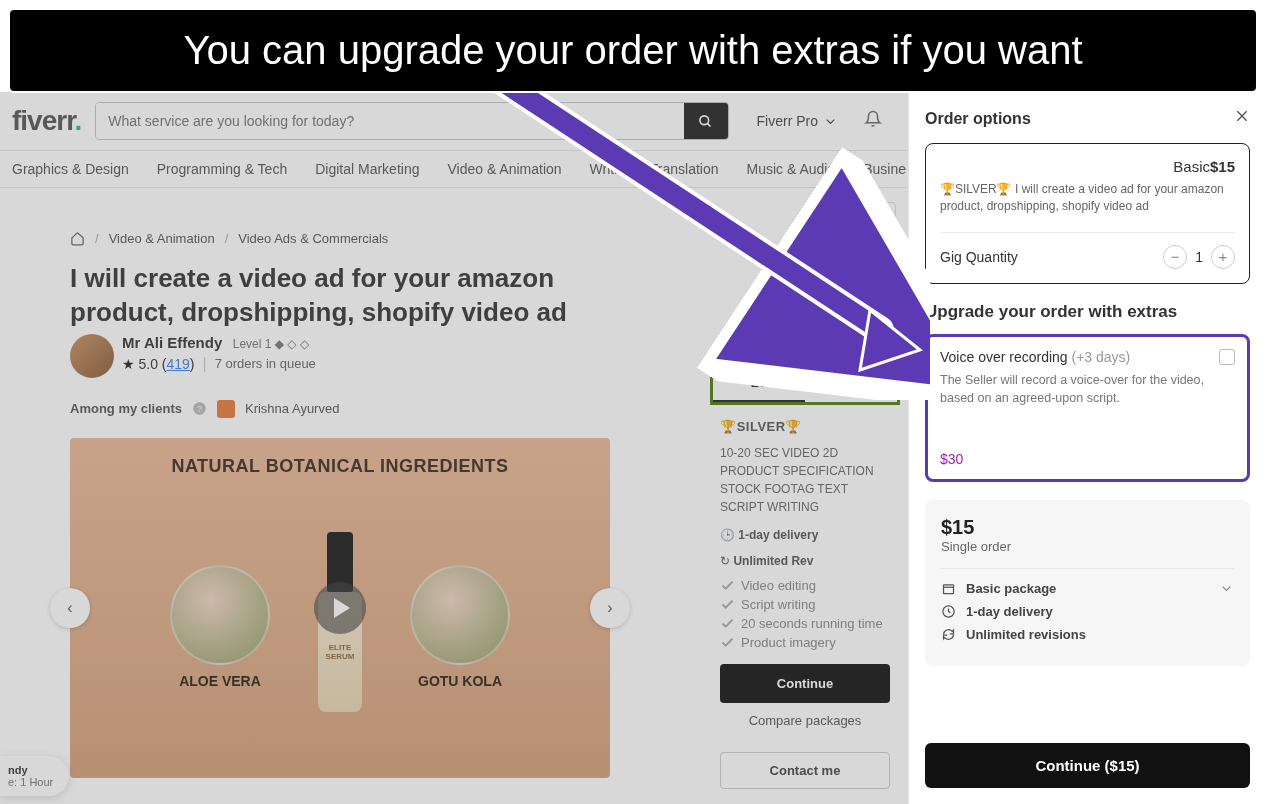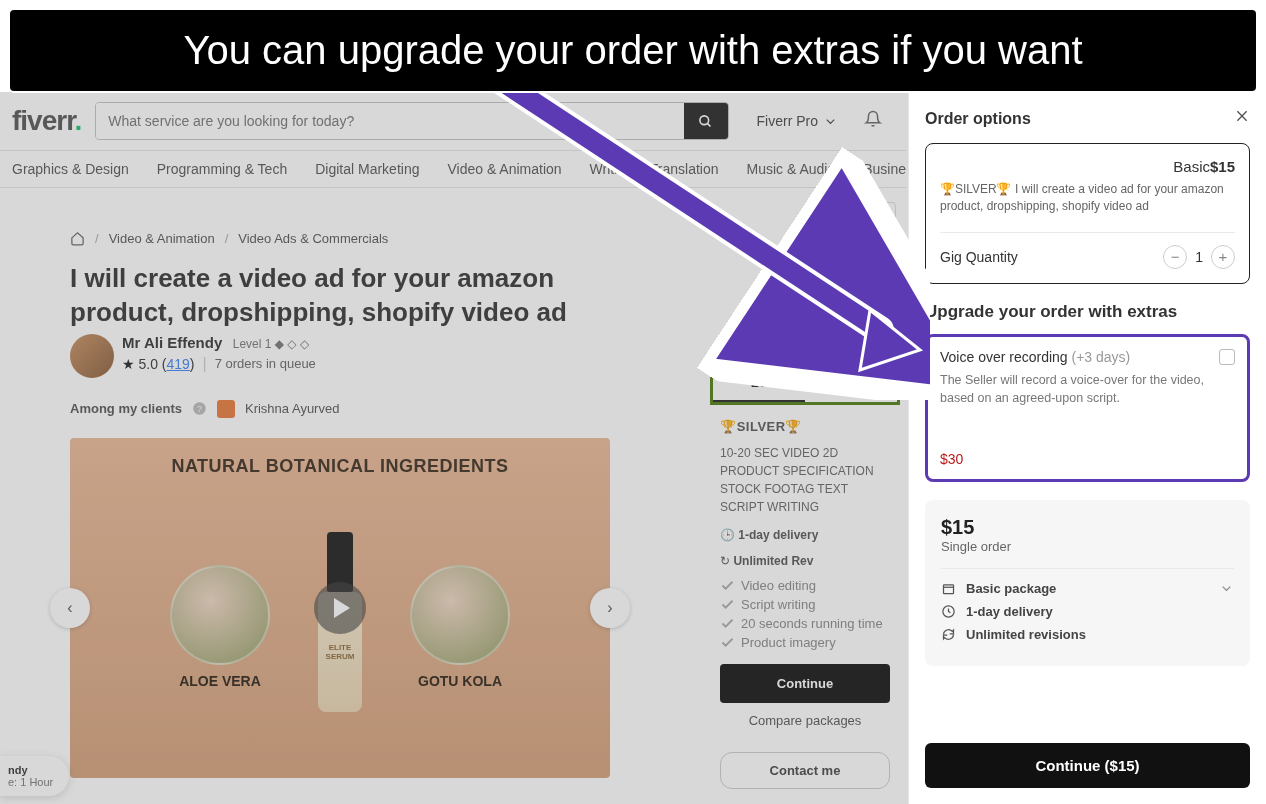--- a/index.html
+++ b/index.html
@@ -64,21 +64,21 @@
 .tab { flex: 1; text-align: center; padding: 10px; font-weight: 600; color: #666; }
 .tab.active { color: #222; border-bottom: 2px solid #222; }
 .pkg-box { padding: 14px 10px; }
 .silver-badge { font-size: 13px; font-weight: 700; color: #555; margin-bottom: 10px; display: block; letter-spacing: 0.5px; }
 .pkg-desc { font-size: 12px; color: #666; line-height: 1.5; margin-bottom: 12px; }
 .delivery-row { display: flex; gap: 12px; font-size: 12px; margin-bottom: 10px; flex-wrap: wrap; }
 .feat { display: flex; gap: 6px; font-size: 13px; color: #888; margin: 4px 0; }
 .feat svg { flex-shrink: 0; }
 .continue-btn-bg { width: 100%; background: #111; color: #fff; padding: 12px; text-align: center; border-radius: 4px; margin-top: 14px; font-weight: 600; }
 .compare { text-align: center; font-size: 13px; color: #555; margin-top: 10px; }
-.contact-btn { border: 1px solid #ccc; padding: 10px; text-align: center; border-radius: 12px; margin-top: 24px; font-weight: 600; color: #444; }
+.contact-btn { border: 1px solid #ccc; padding: 10px; text-align: center; border-radius: 4px; margin-top: 24px; font-weight: 600; color: #444; }
 
 .chat-bubble { position: absolute; left: 0; bottom: 8px; background: #fff; border-radius: 0 24px 24px 0; box-shadow: 0 2px 8px rgba(0,0,0,0.15); padding: 8px 16px 8px 8px; font-size: 11px; }
 .chat-name { font-weight: 600; color: #333; }
 .chat-sub { color: #777; }
 
 
 .drawer { position: absolute; top: 92px; right: 0; bottom: 0; width: 358px; background: #fff; border-left: 1px solid #e4e4e4; z-index: 60; padding: 16px 16px 0; display: flex; flex-direction: column; }
 .drawer-header { display: flex; justify-content: space-between; align-items: center; font-size: 16px; font-weight: 600; color: #333; margin-bottom: 14px; }
 .close-x { font-size: 18px; color: #555; cursor: pointer; }
 .package-card { border: 1px solid #222; border-radius: 8px; padding: 14px; margin-bottom: 18px; }
@@ -90,21 +90,21 @@
 .qty-row { display: flex; justify-content: space-between; align-items: center; font-size: 14px; color: #333; }
 .qty-ctrl { display: flex; align-items: center; gap: 8px; }
 .qty-btn { width: 24px; height: 24px; border: 1px solid #ccc; border-radius: 50%; display: flex; align-items: center; justify-content: center; font-size: 15px; color: #888; cursor: pointer; }
 .section-title { font-size: 17px; font-weight: 600; color: #333; margin-bottom: 12px; }
 .extra-card { border: 3px solid #5c3ab3; border-radius: 8px; padding: 12px; margin-bottom: 18px; position: relative; }
 .extra-head { display: flex; justify-content: space-between; align-items: flex-start; }
 .extra-title { font-size: 14px; color: #333; }
 .extra-days { color: #999; }
 .checkbox { width: 16px; height: 16px; border: 1px solid #bbb; border-radius: 3px; }
 .extra-desc { font-size: 12.5px; color: #777; line-height: 1.45; margin: 6px 0 8px; }
-.extra-price { font-size: 14px; color: #b91c1c; margin-top: 44px; }
+.extra-price { font-size: 14px; color: #a21caf; margin-top: 44px; }
 .summary-card { background: #f6f6f6; border-radius: 8px; padding: 16px; }
 .sum-price { font-size: 20px; font-weight: 700; color: #222; }
 .sum-sub { font-size: 13px; color: #666; margin-bottom: 14px; }
 .sum-row { display: flex; align-items: center; gap: 10px; font-size: 13px; color: #444; margin: 8px 0; }
 .sum-row.expandable { justify-content: space-between; }
 .sum-row-left { display: flex; align-items: center; gap: 10px; }
 .sum-row .bold { font-weight: 600; }
 .drawer-footer { margin-top: auto; padding: 12px 0 16px; }
 .continue-final { width: 100%; background: #111; color: #fff; padding: 14px; text-align: center; border-radius: 6px; font-weight: 600; font-size: 15px; cursor: pointer; }
 

